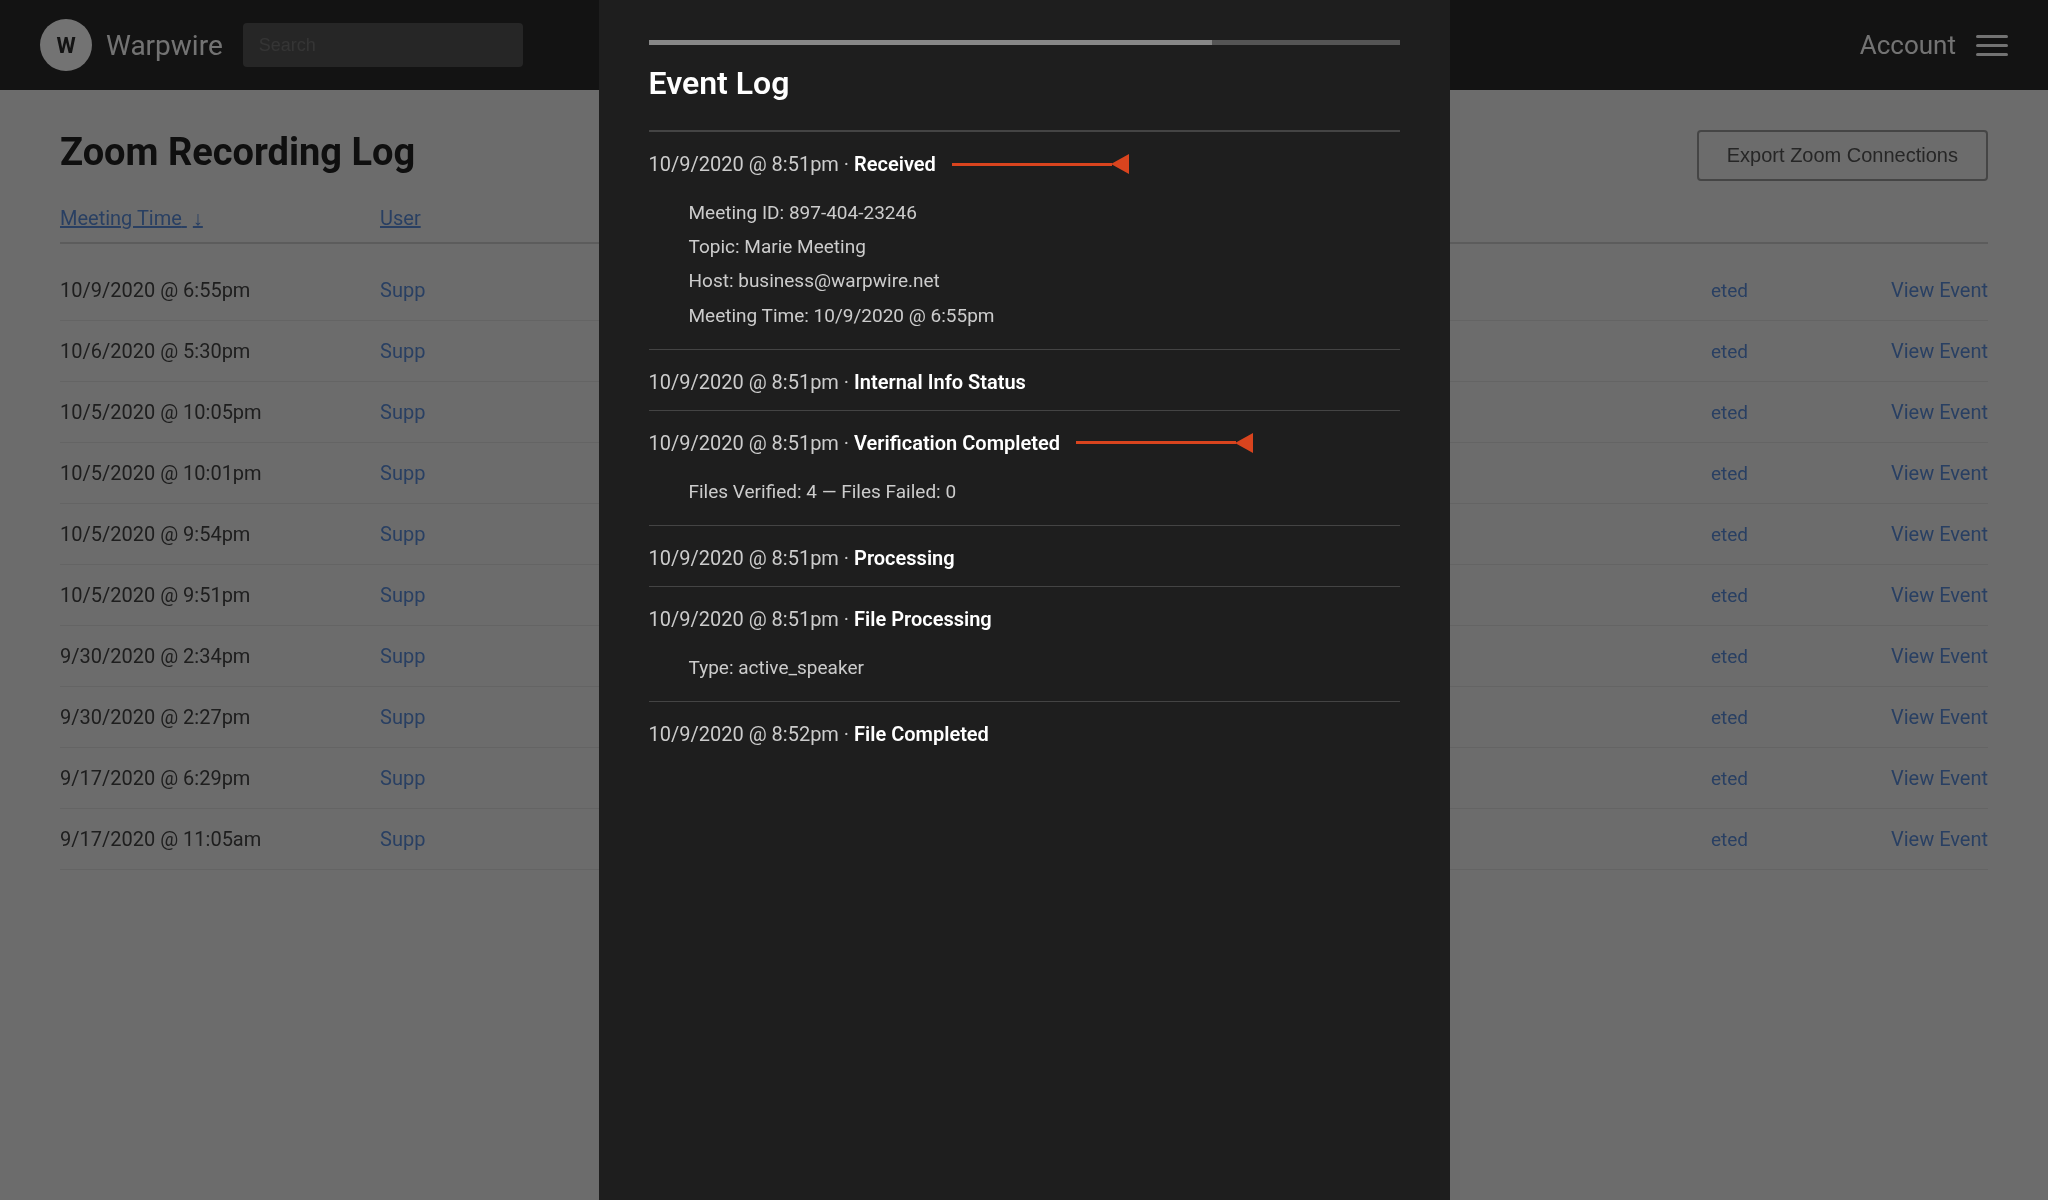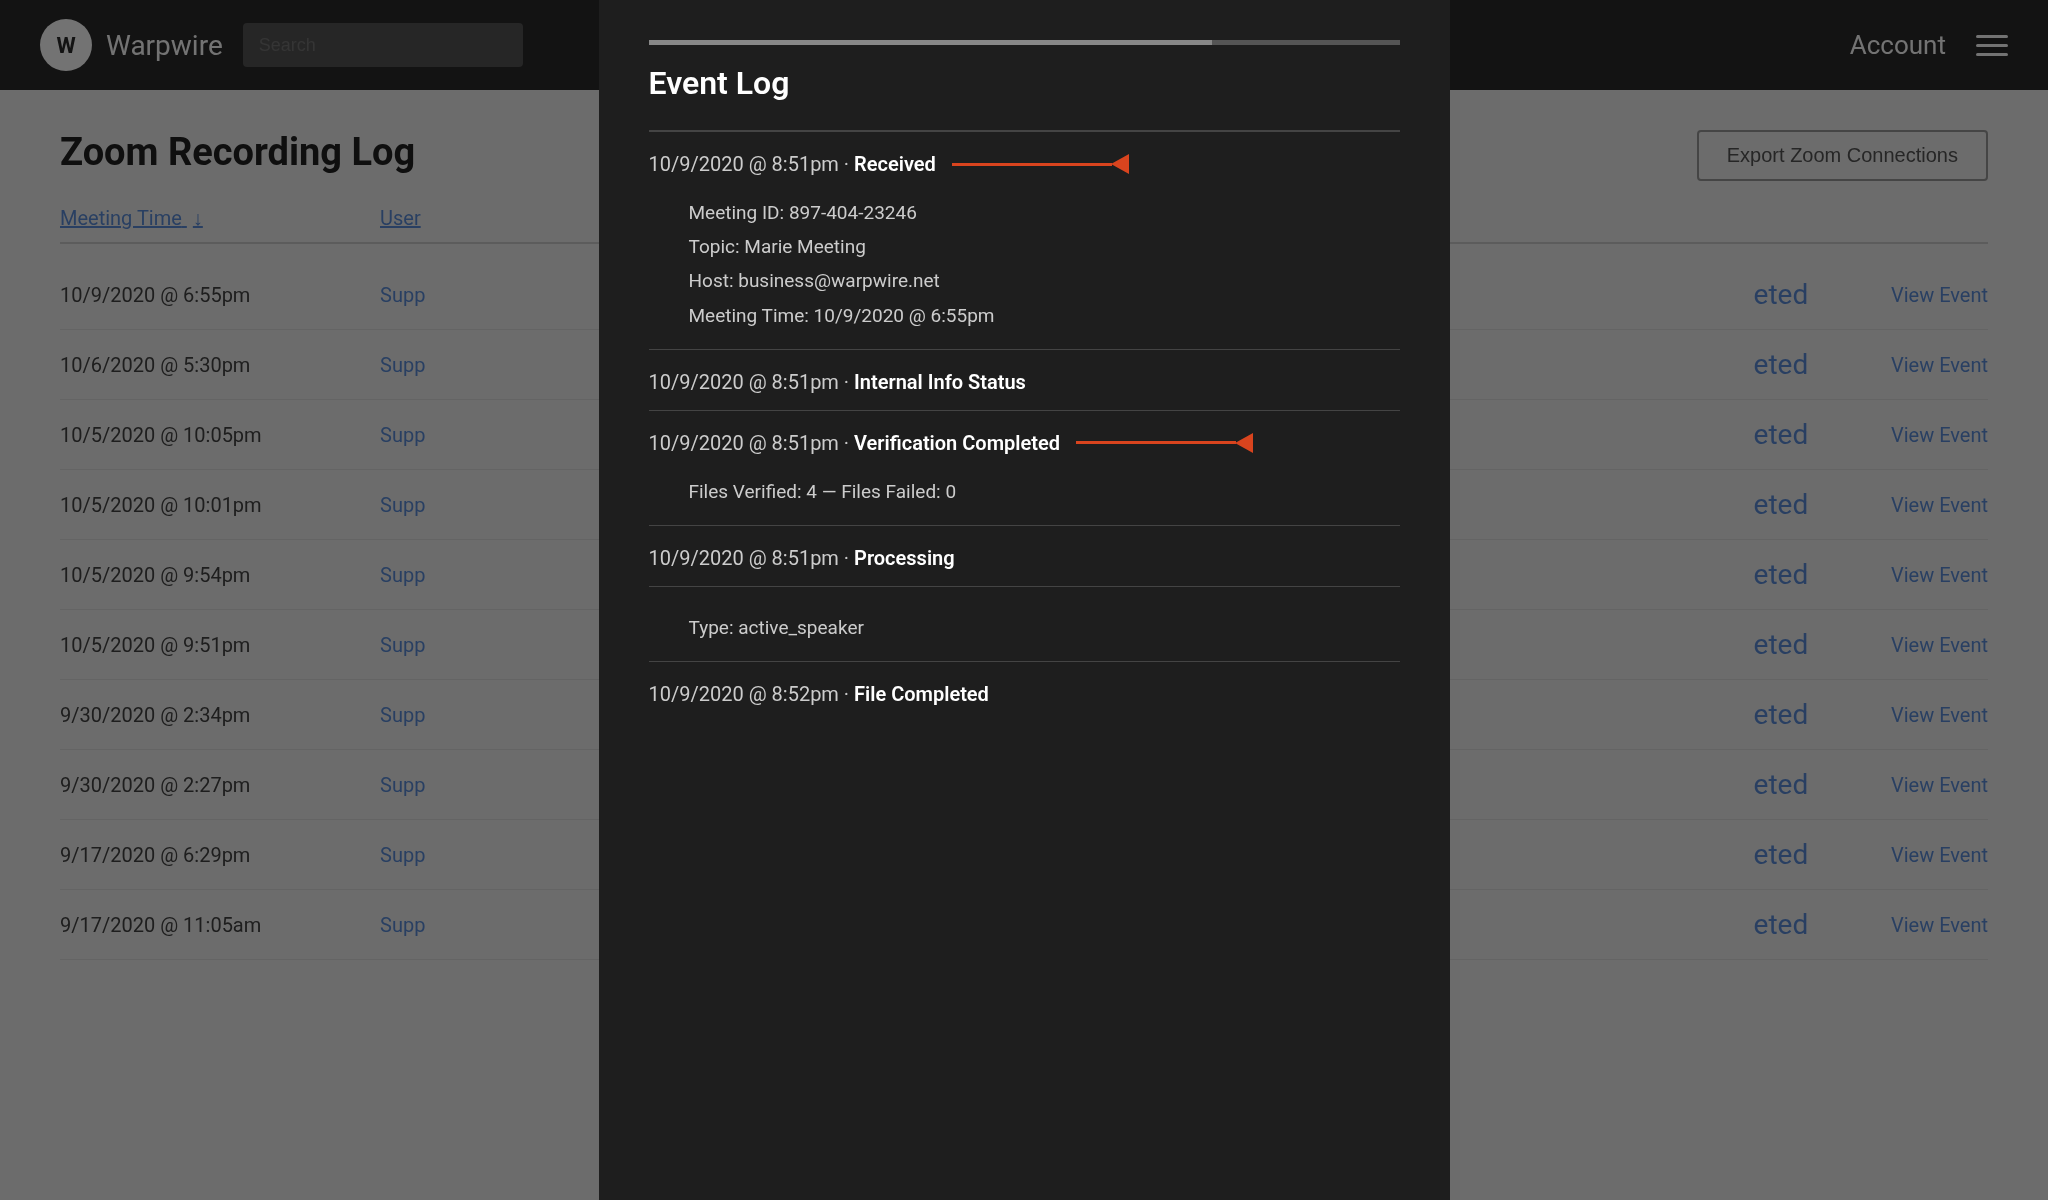--- a/index.html
+++ b/index.html
@@ -65,21 +65,21 @@
       border-radius: 4px;
       height: 44px;
       width: 280px;
       padding: 0 16px;
       color: #ccc;
       font-size: 18px;
     }
     .nav-right {
       display: flex;
       align-items: center;
-      gap: 30px;
+      gap: 20px;
     }
     .account-text {
       color: #fff;
       font-size: 26px;
     }
     .hamburger-icon {
       display: flex;
       flex-direction: column;
       gap: 6px;
       cursor: pointer;
@@ -158,23 +158,22 @@
       color: #444;
     }
     .cell-user {
       color: #5b8dd9;
       font-size: 20px;
       text-decoration: none;
       flex: 1;
     }
     .cell-status {
       color: #5b8dd9;
-      font-size: 28px;
+      font-size: 19px;
       min-width: 140px;
-      text-align: center;
     }
     .cell-view {
       color: #5b8dd9;
       font-size: 20px;
       text-decoration: none;
       margin-left: auto;
     }
 
     
     .overlay {
@@ -443,20 +442,24 @@
     <div class="event-entry">
       <div class="event-header">
         <span class="event-header-text">10/9/2020 @ 8:51pm · <strong>Processing</strong></span>
 
       </div>
 
     </div>
   </div>
           <div class="event-section">
     <div class="event-entry">
+      <div class="event-header">
+        <span class="event-header-text">10/9/2020 @ 8:51pm · <strong>File Processing</strong></span>
+
+      </div>
       <div class="event-details">
                 <div>Type: active_speaker</div>
               </div>
     </div>
   </div>
           <div class="event-section">
     <div class="event-entry">
       <div class="event-header">
         <span class="event-header-text">10/9/2020 @ 8:52pm · <strong>File Completed</strong></span>
 

